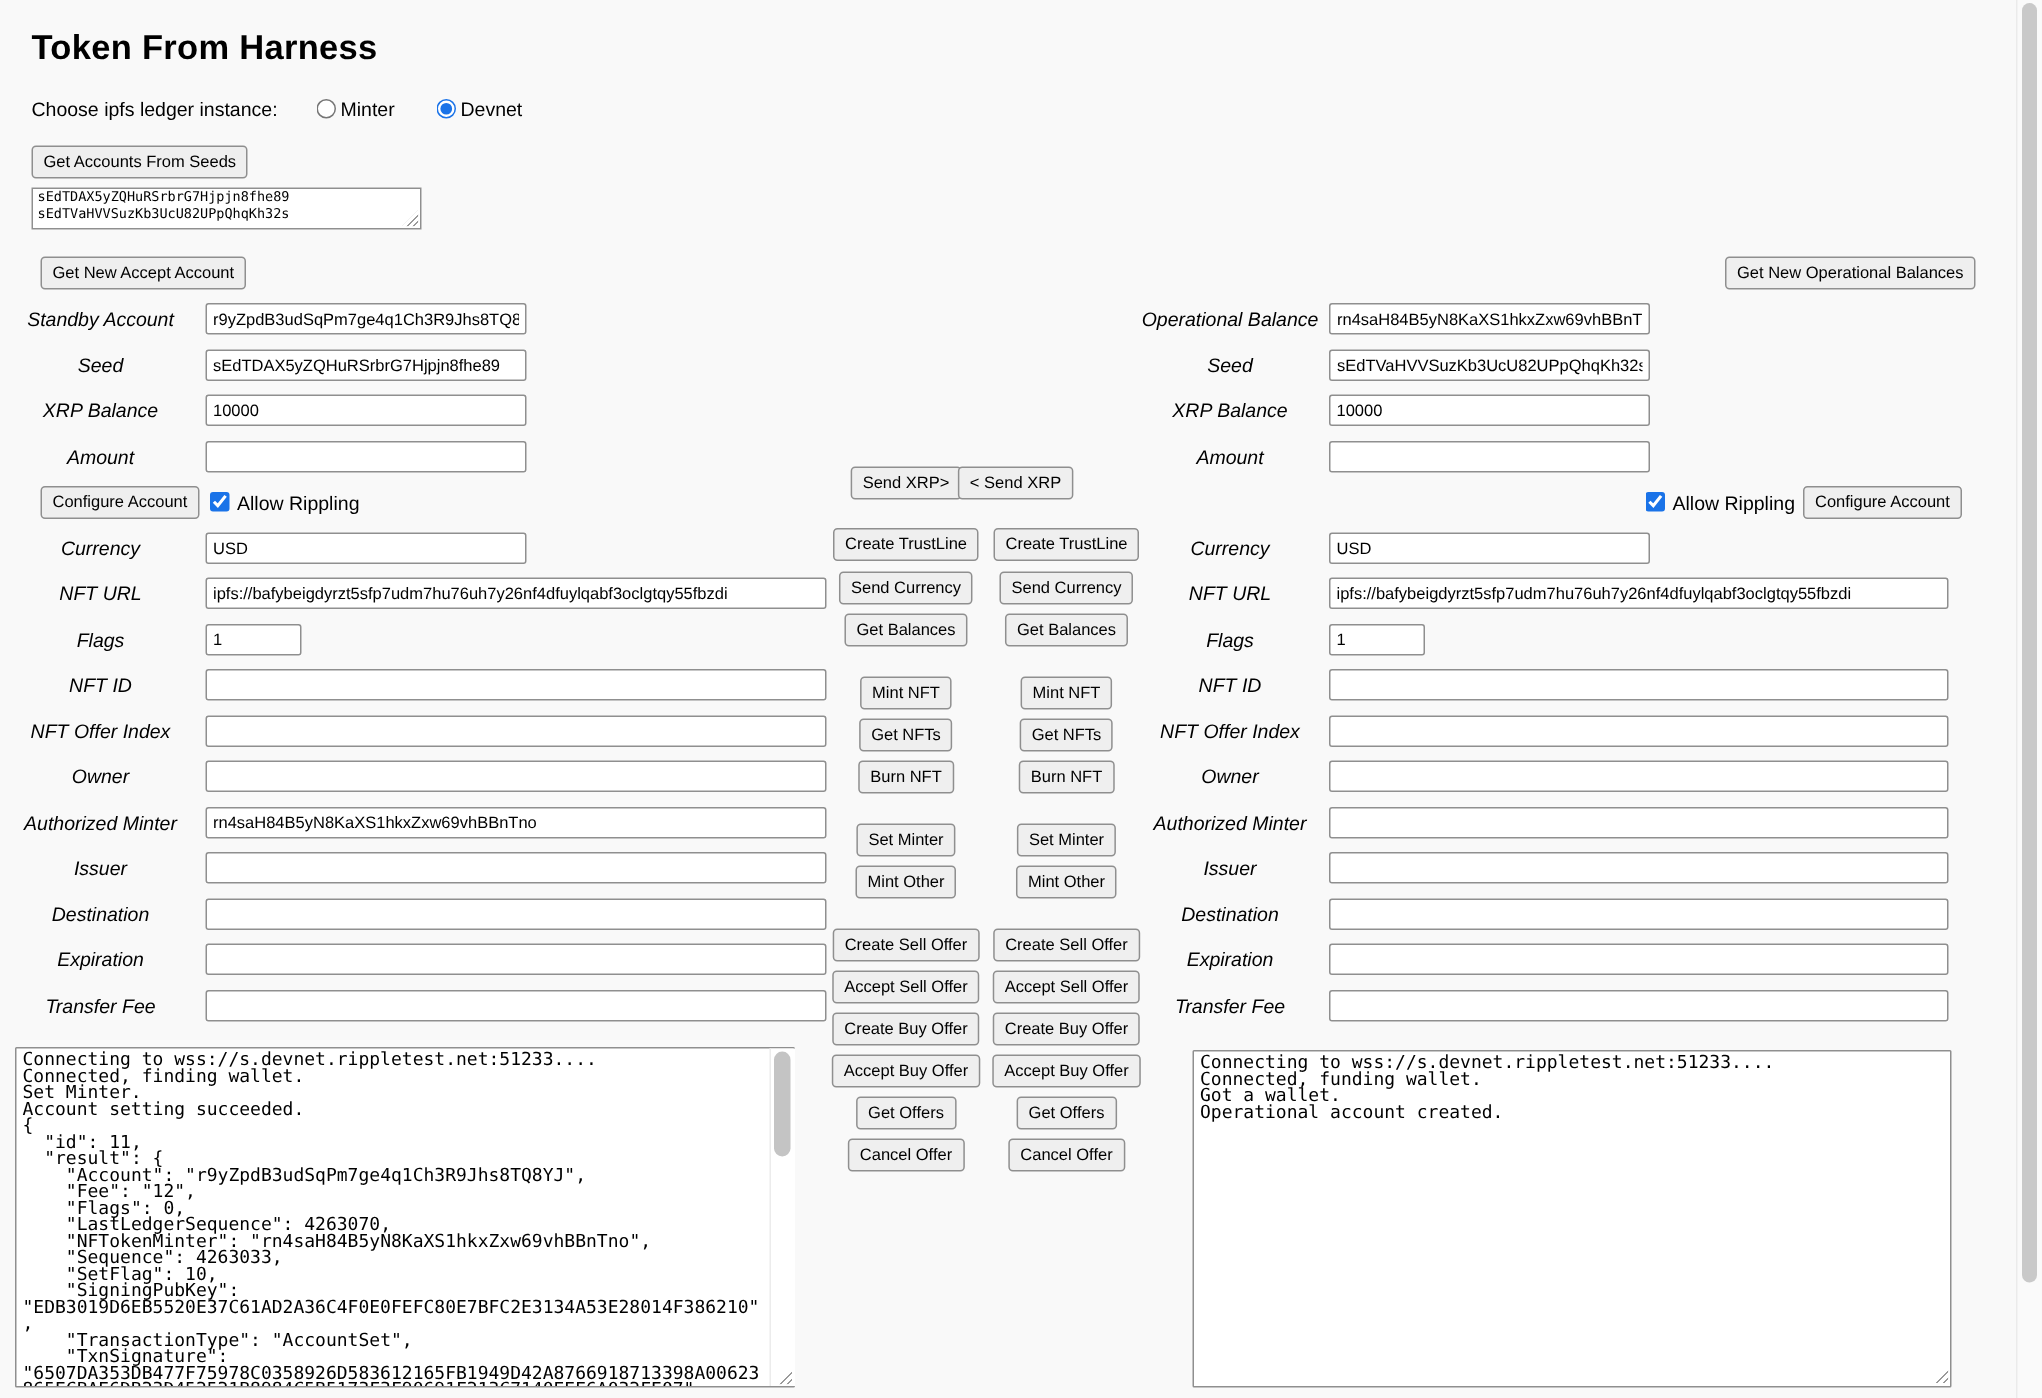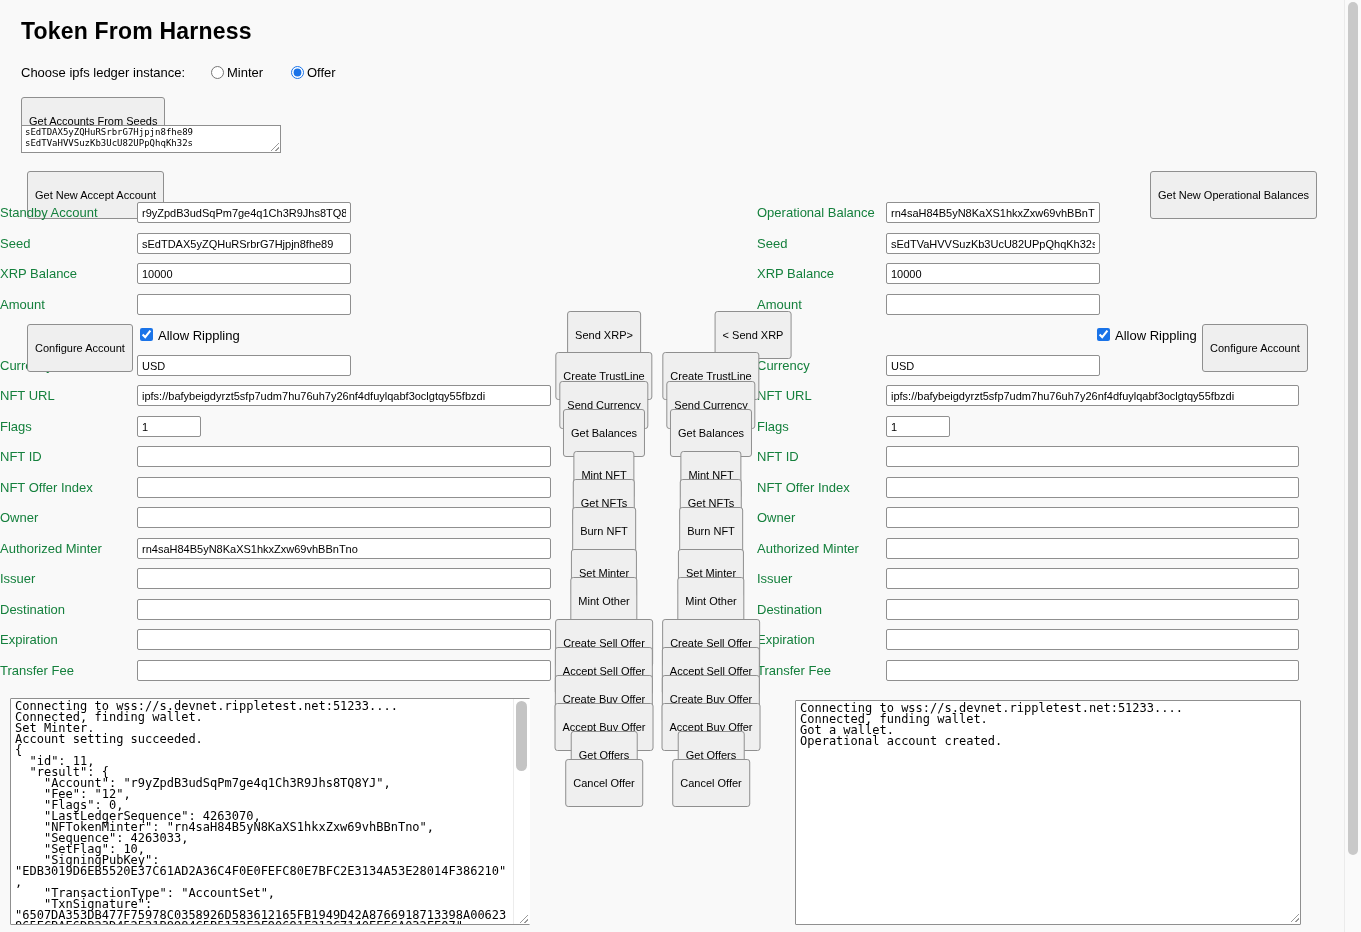--- a/index.html
+++ b/index.html
@@ -6,33 +6,33 @@
   body{
     width:1361px;height:932px;position:relative;
     background:#f9f9f9;color:#000;
     font-family:"Liberation Sans",sans-serif;
   }
   #title{position:absolute;left:21px;top:18px;margin:0;font-size:23px;font-weight:700;letter-spacing:.2px;}
   .static-label{position:absolute;font-size:13px;}
   .btn{
     position:absolute;font-family:"Liberation Sans",sans-serif;font-size:11px;color:#000;
     background:#efefef;border:1px solid #8f8f8f;border-radius:3px;
-    padding:17px 7px;white-space:nowrap;line-height:1.1;cursor:default;
+    padding:4px 7px;white-space:nowrap;line-height:1.1;cursor:default;
   }
   .mid{transform:translateX(-50%);}
   input[type=text]{
     box-sizing:border-box;height:21px;background:#fff;color:#000;
     border:1px solid #8f8f8f;border-radius:2px;
     font-family:"Liberation Sans",sans-serif;font-size:11px;padding:1px 4px;
   }
   input[type=checkbox],input[type=radio]{
     position:absolute;width:13px;height:13px;margin:0;accent-color:#1a73e8;
   }
   .frow{position:absolute;display:flex;align-items:center;gap:3px;height:21px;}
-  .frow label{font-size:13px;text-align:left;flex:none;color:#15803d;}
+  .frow label{font-size:13px;text-align:center;flex:none;color:#000000;font-style:italic;}
   textarea{
     position:absolute;box-sizing:border-box;background:#fff;color:#000;
     border:1px solid #8f8f8f;resize:none;outline:none;
   }
   #seeds-textarea{
     left:21px;top:125px;width:260px;height:28px;overflow:hidden;
     font:9px/11px "DejaVu Sans Mono","Liberation Mono",monospace;padding:1px 3px;
   }
   .log{
     font-family:"DejaVu Sans Mono","Liberation Mono",monospace;
@@ -52,21 +52,21 @@
 </style>
 </head>
 <body>
 
 <h1 id="title">Token From Harness</h1>
 
 <span class="static-label" style="left:21px;top:65px;">Choose ipfs ledger instance:</span>
 <input type="radio" name="ledger" id="radio-testnet" style="left: 211px; top: 66px;">
 <span class="static-label" style="left:227px;top:65px;">Minter</span>
 <input type="radio" name="ledger" id="radio-devnet" style="left: 291px; top: 66px;" checked="">
-<span class="static-label" style="left:307px;top:65px;">Offer</span>
+<span class="static-label" style="left:307px;top:65px;">Devnet</span>
 
 <button class="btn" style="left:21px;top:97px;">Get Accounts From Seeds</button>
 
 <textarea id="seeds-textarea" spellcheck="false" style="">sEdTDAX5yZQHuRSrbrG7Hjpjn8fhe89
 sEdTVaHVVSuzKb3UcU82UPpQhqKh32s</textarea>
 <div class="grip" style="left:268px;top:140px;"></div>
 
 <button class="btn" style="left:27px;top:171px;">Get New Accept Account</button>
 <button class="btn" style="left:1150px;top:171px;">Get New Operational Balances</button>
 
@@ -227,21 +227,21 @@
 
 <div class="vtrack" style="left:513px;top:699px;width:16px;height:225px;"></div>
 <div class="vthumb" style="left:516px;top:701px;width:11px;height:70px;"></div>
 <div class="grip" style="left:517px;top:912px;"></div>
 <div class="grip" style="left:1288px;top:911px;"></div>
 
 <div id="page-scroll-track"></div>
 <div id="page-scroll-thumb"></div>
 
 <button class="btn mid" style="left: 604px; top: 311px;">Send XRP&gt;</button>
-<button class="btn mid" style="left: 753px; top: 311px;">&lt; Send XRP</button>
+<button class="btn mid" style="left: 677px; top: 311px;">&lt; Send XRP</button>
 <button class="btn mid" style="left: 604px; top: 352px;">Create TrustLine</button>
 <button class="btn mid" style="left: 711px; top: 352px;">Create TrustLine</button>
 <button class="btn mid" style="left: 604px; top: 381px;">Send Currency</button>
 <button class="btn mid" style="left: 711px; top: 381px;">Send Currency</button>
 <button class="btn mid" style="left: 604px; top: 409px;">Get Balances</button>
 <button class="btn mid" style="left: 711px; top: 409px;">Get Balances</button>
 <button class="btn mid" style="left: 604px; top: 451px;">Mint NFT</button>
 <button class="btn mid" style="left: 711px; top: 451px;">Mint NFT</button>
 <button class="btn mid" style="left: 604px; top: 479px;">Get NFTs</button>
 <button class="btn mid" style="left: 711px; top: 479px;">Get NFTs</button>

